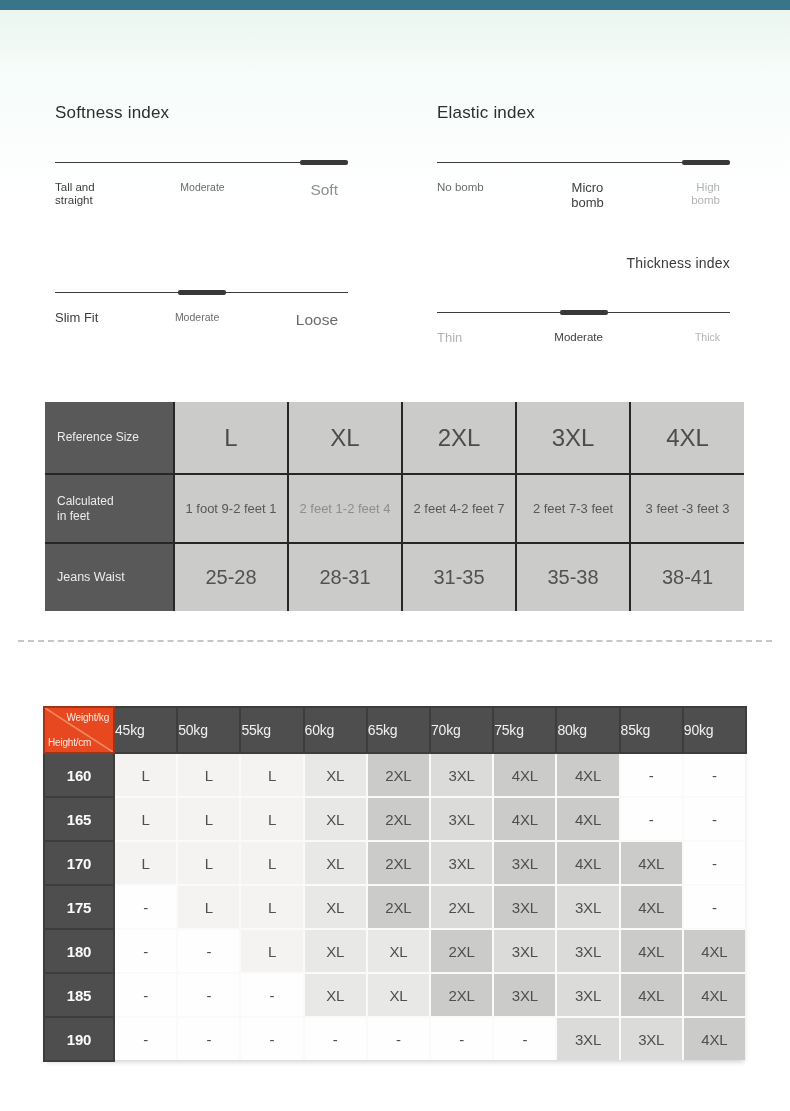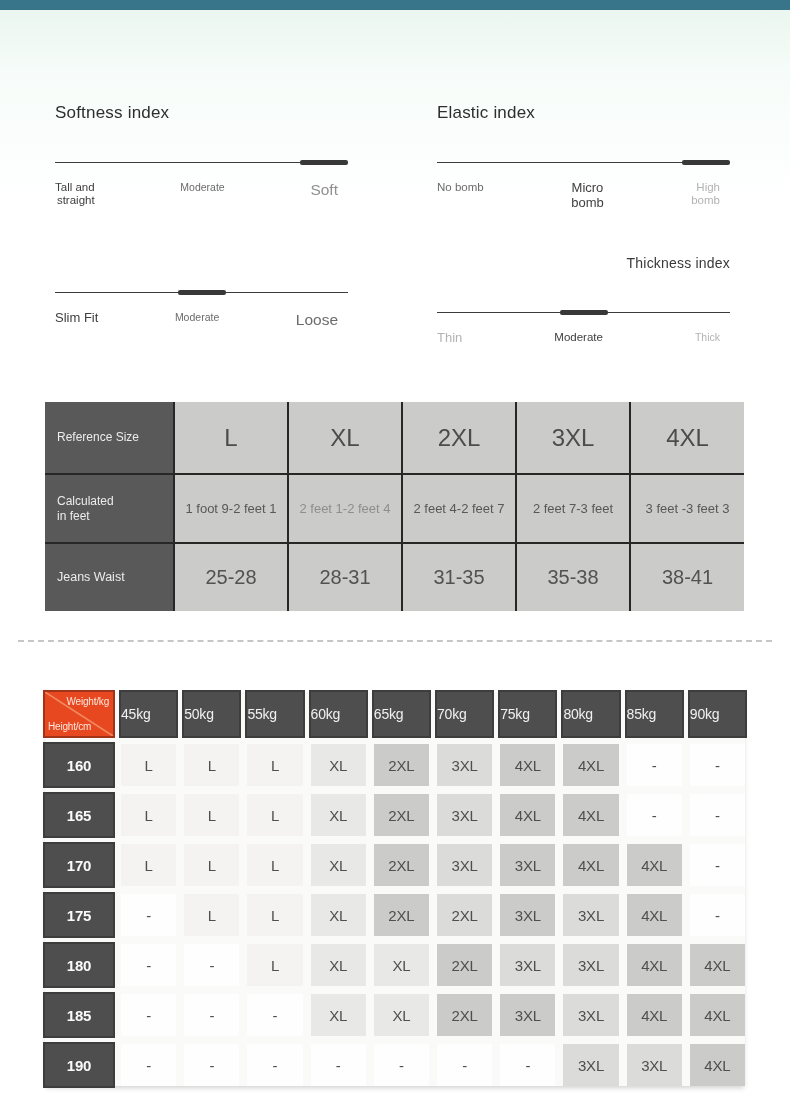--- a/index.html
+++ b/index.html
@@ -23,21 +23,21 @@
   .pos-thickness{left:437px;top:253px;}
   .index-title{font-size:17px;line-height:20px;color:#2e2e2e;letter-spacing:.2px;}
   .pos-slimfit .index-title{font-size:16.5px;}
   .pos-thickness .index-title{font-size:14px;color:#3a3a3a;text-align:right;}
   .slider{position:relative;margin-top:37px;height:5px;}
   .slider::before{content:"";position:absolute;left:0;right:0;top:2px;height:1px;background:#3c3c3c;}
   .thumb{position:absolute;top:0;height:5px;width:48px;background:#383838;border-radius:2px;}
   .thumb.right{right:0;}
   .thumb.center{left:50%;margin-left:-24px;}
   .labels{display:flex;justify-content:space-between;align-items:flex-start;margin-top:16px;min-height:32px;}
-  .lbl{white-space:pre-line;line-height:1.15;text-align:right;}
+  .lbl{white-space:pre-line;line-height:1.15;}
   .lbl:nth-child(2){text-align:center;}
   .lbl:last-child{text-align:right;padding-right:10px;}
   .tone-dark{color:#3e3e3e;}
   .tone-mid{color:#6b6b6b;}
   .tone-light{color:#8f8f8f;}
   .tone-faint{color:#b3b3b3;}
   .size-xs{font-size:10.5px;}
   .size-sm{font-size:11.5px;}
   .size-md{font-size:13px;}
   .size-lg{font-size:15.5px;}
@@ -58,24 +58,24 @@
   tr.row-feet{height:69px;}  tr.row-feet td{font-size:13px;color:#585858;}
   tr.row-waist{height:68px;} tr.row-waist td{font-size:20px;color:#525252;}
   .ref-table td.muted{color:#8e8e8e;}
   tr.row-waist th{font-size:12.5px;}
 
   
   .divider{position:absolute;left:18px;right:18px;top:640px;border-top:2px dashed #c6c6c6;}
 
   
   .matrix{
-    position:absolute;left:45px;top:692px;width:700px;
+    position:absolute;left:45px;top:708px;width:700px;
     display:grid;grid-template-columns:68px repeat(10,1fr);
     grid-template-rows:44px repeat(7,42px);
-    gap:8px;background:#fafaf8;
+    gap:2px;background:#fafaf8;
     box-shadow:0 3px 5px -1px rgba(0,0,0,.18);
   }
   .cell{display:flex;align-items:center;justify-content:center;font-size:15px;color:#4f4f4f;letter-spacing:-.2px;}
   .cell.dark{background:#4e4e4e;color:#f1f1f1;box-shadow:0 0 0 2px #3d3d3d;}
   .cell.weight{justify-content:flex-start;font-size:14px;}
   .cell.height{font-weight:bold;font-size:15px;color:#fbfbfb;}
   .cell.corner{position:relative;background:#e8481f;box-shadow:0 0 0 2px #a23318;}
   .corner svg{position:absolute;inset:0;width:100%;height:100%;}
   .corner .c-top{position:absolute;top:4px;right:4px;font-size:10px;color:#fbe6dc;}
   .corner .c-bot{position:absolute;bottom:4px;left:3px;font-size:10px;color:#fbe6dc;}

